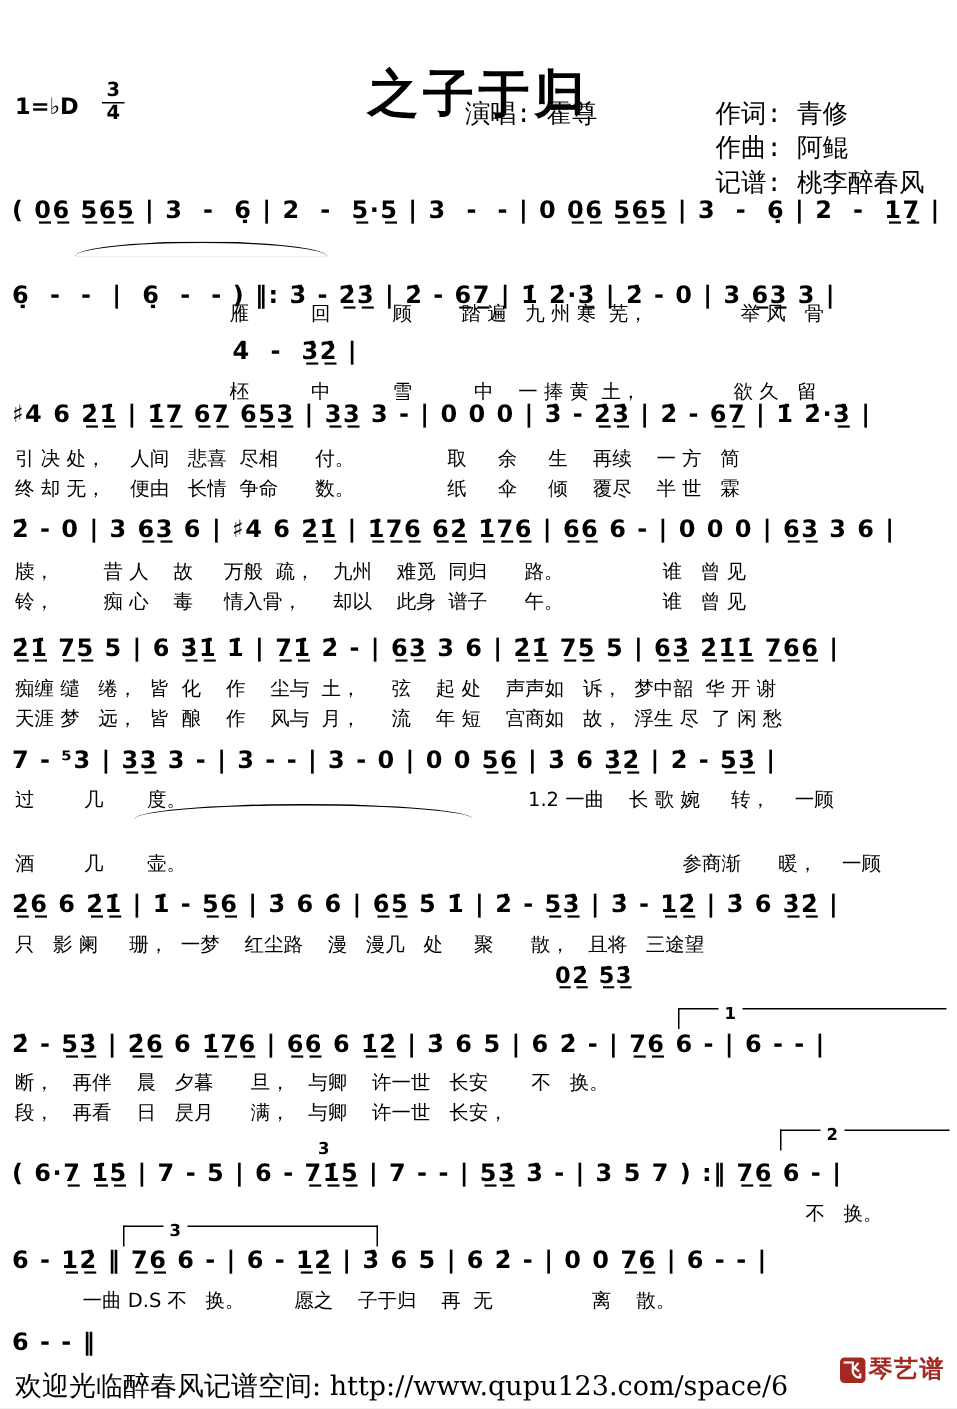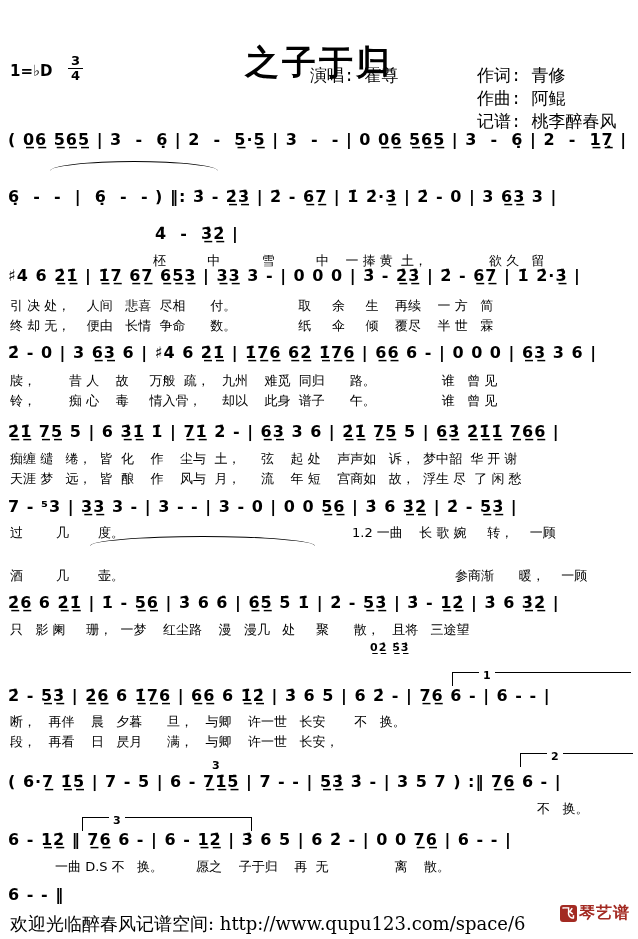--- a/index.html
+++ b/index.html
@@ -40,20 +40,21 @@
   </div>
   <div class="credit" style="left:310px;top:64px;">演唱: 霍尊</div>
   <div class="credit" style="left:477px;top:64px;">作词: 青修</div>
   <div class="credit" style="left:477px;top:87px;">作曲: 阿鲲</div>
   <div class="credit" style="left:477px;top:110px;">记谱: 桃李醉春风</div>
 
   <div class="notes" style="left:8px;top:130px;">( 0̲6̲ 5̲6̲5̲ | 3  -  6̣ | 2  -  5̲·5̲ | 3  -  - | 0 0̲6̲ 5̲6̲5̲ | 3  -  6̣ | 2  -  1̲7̲̣ |</div>
 
   <div class="arc" style="left:50px;top:161px;width:168px;"></div>
   <div class="notes" style="left:8px;top:187px;">6̣  -  -  |  6̣  -  - ) ‖: 3̇ - 2̲̇3̲̇ | 2̇ - 6̲7̲ | 1̇ 2̇·3̲̇ | 2̇ - 0 | 3 6̲3̲ 3 |</div>
+  <div class="lyr" style="left:153px;top:200px;">雁          回          顾        踏 遍   九 州 寒  芜，               举 风   骨</div>
   <div class="notes" style="left:155px;top:224px;">4̇  -  3̲̇2̲̇ |</div>
   <div class="lyr" style="left:153px;top:252px;">柸          中          雪          中    一 捧 黄  土，               欲 久   留</div>
 
   <div class="notes" style="left:8px;top:266px;">♯4 6 2̲̇1̲̇ | 1̲̇7̲ 6̲7̲ 6̲5̲3̲ | 3̲3̲ 3 - | 0 0 0 | 3̇ - 2̲̇3̲̇ | 2̇ - 6̲7̲ | 1̇ 2̇·3̲̇ |</div>
   <div class="lyr" style="left:10px;top:297px;">引 决 处，    人间   悲喜  尽相      付。               取     余     生    再续    一 方   简</div>
   <div class="lyr" style="left:10px;top:317px;">终 却 无，    便由   长情  争命      数。               纸     伞     倾    覆尽    半 世   霖</div>
 
   <div class="notes" style="left:8px;top:343px;">2̇ - 0 | 3 6̲3̲ 6 | ♯4 6 2̲̇1̲̇ | 1̲̇7̲6̲ 6̲2̲̇ 1̲̇7̲6̲ | 6̲6̲ 6 - | 0 0 0 | 6̲3̲ 3 6 |</div>
   <div class="lyr" style="left:10px;top:392px;">铃，        痴 心    毒     情入骨，     却以    此身  谱子      午。                谁   曾 见</div>
   <div class="lyr" style="left:10px;top:372px;">牍，        昔 人    故     万般  疏，   九州    难觅  同归      路。                谁   曾 见</div>
@@ -64,21 +65,21 @@
 
   <div class="notes" style="left:8px;top:497px;">7 - ⁵3 | 3̲3̲ 3 - | 3 - - | 3 - 0 | 0 0 5̲6̲ | 3̇ 6 3̲̇2̲̇ | 2̇ - 5̲3̲̇ |</div>
   <div class="lyr" style="left:10px;top:524px;">过        几       度。</div>
   <div class="lyr" style="left:352px;top:524px;">1.2 一曲    长 歌 婉     转，    一顾</div>
   <div class="arc" style="left:90px;top:536px;width:225px;"></div>
   <div class="lyr" style="left:10px;top:567px;">酒        几       壶。</div>
   <div class="lyr" style="left:455px;top:567px;">参商渐      暖，    一顾</div>
 
   <div class="notes" style="left:8px;top:593px;">2̲̇6̲ 6 2̲̇1̲̇ | 1̇ - 5̲6̲ | 3̇ 6 6̇ | 6̲̇5̲̇ 5̇ 1̇ | 2̇ - 5̲3̲̇ | 3̇ - 1̲2̲̇ | 3̇ 6 3̲̇2̲̇ |</div>
   <div class="lyr" style="left:10px;top:621px;">只   影 阑     珊，  一梦    红尘路    漫   漫几   处     聚      散，   且将   三途望</div>
-  <div class="notes" style="left:370px;top:641px;font-size:11px;">0̲2̲̇ 5̲̇3̲̇</div>
+  <div class="notes" style="left:370px;top:641px;font-size:15px;">0̲2̲̇ 5̲̇3̲̇</div>
 
   <div class="volta" style="left:452px;top:672px;width:178px;">
     <span>1</span>
   </div>
   <div class="notes" style="left:8px;top:686px;">2̇ - 5̲3̲̇ | 2̲̇6̲ 6 1̲̇7̲6̲ | 6̲6̲ 6 1̲̇2̲̇ | 3̇ 6 5 | 6 2̇ - | 7̲6̲ 6 - | 6 - - |</div>
   <div class="lyr" style="left:10px;top:713px;">断，   再伴    晨   夕暮      旦，   与卿    许一世   长安       不   换。</div>
   <div class="lyr" style="left:10px;top:733px;">段，   再看    日   昃月      满，   与卿    许一世   长安，</div>
 
   <div class="volta" style="left:520px;top:753px;width:112px;">
     <span>2</span>

